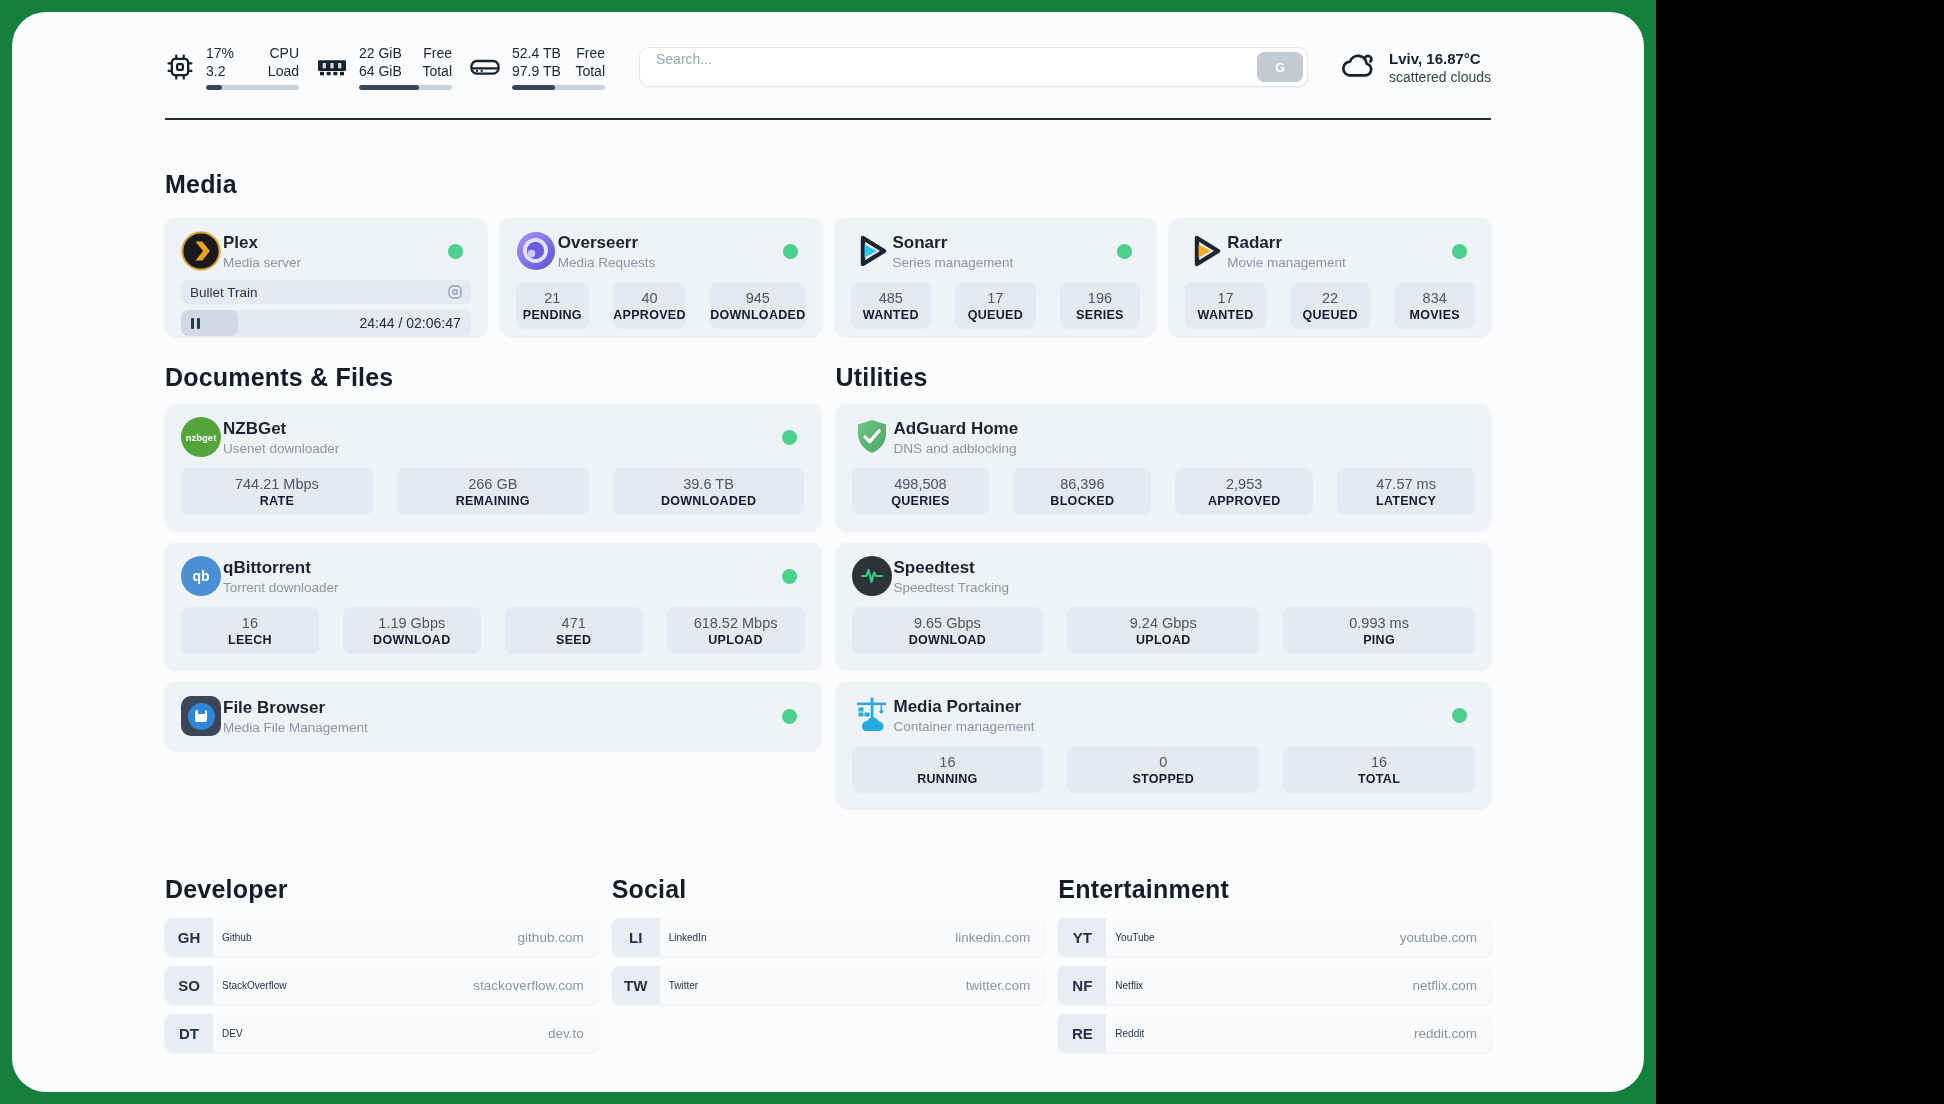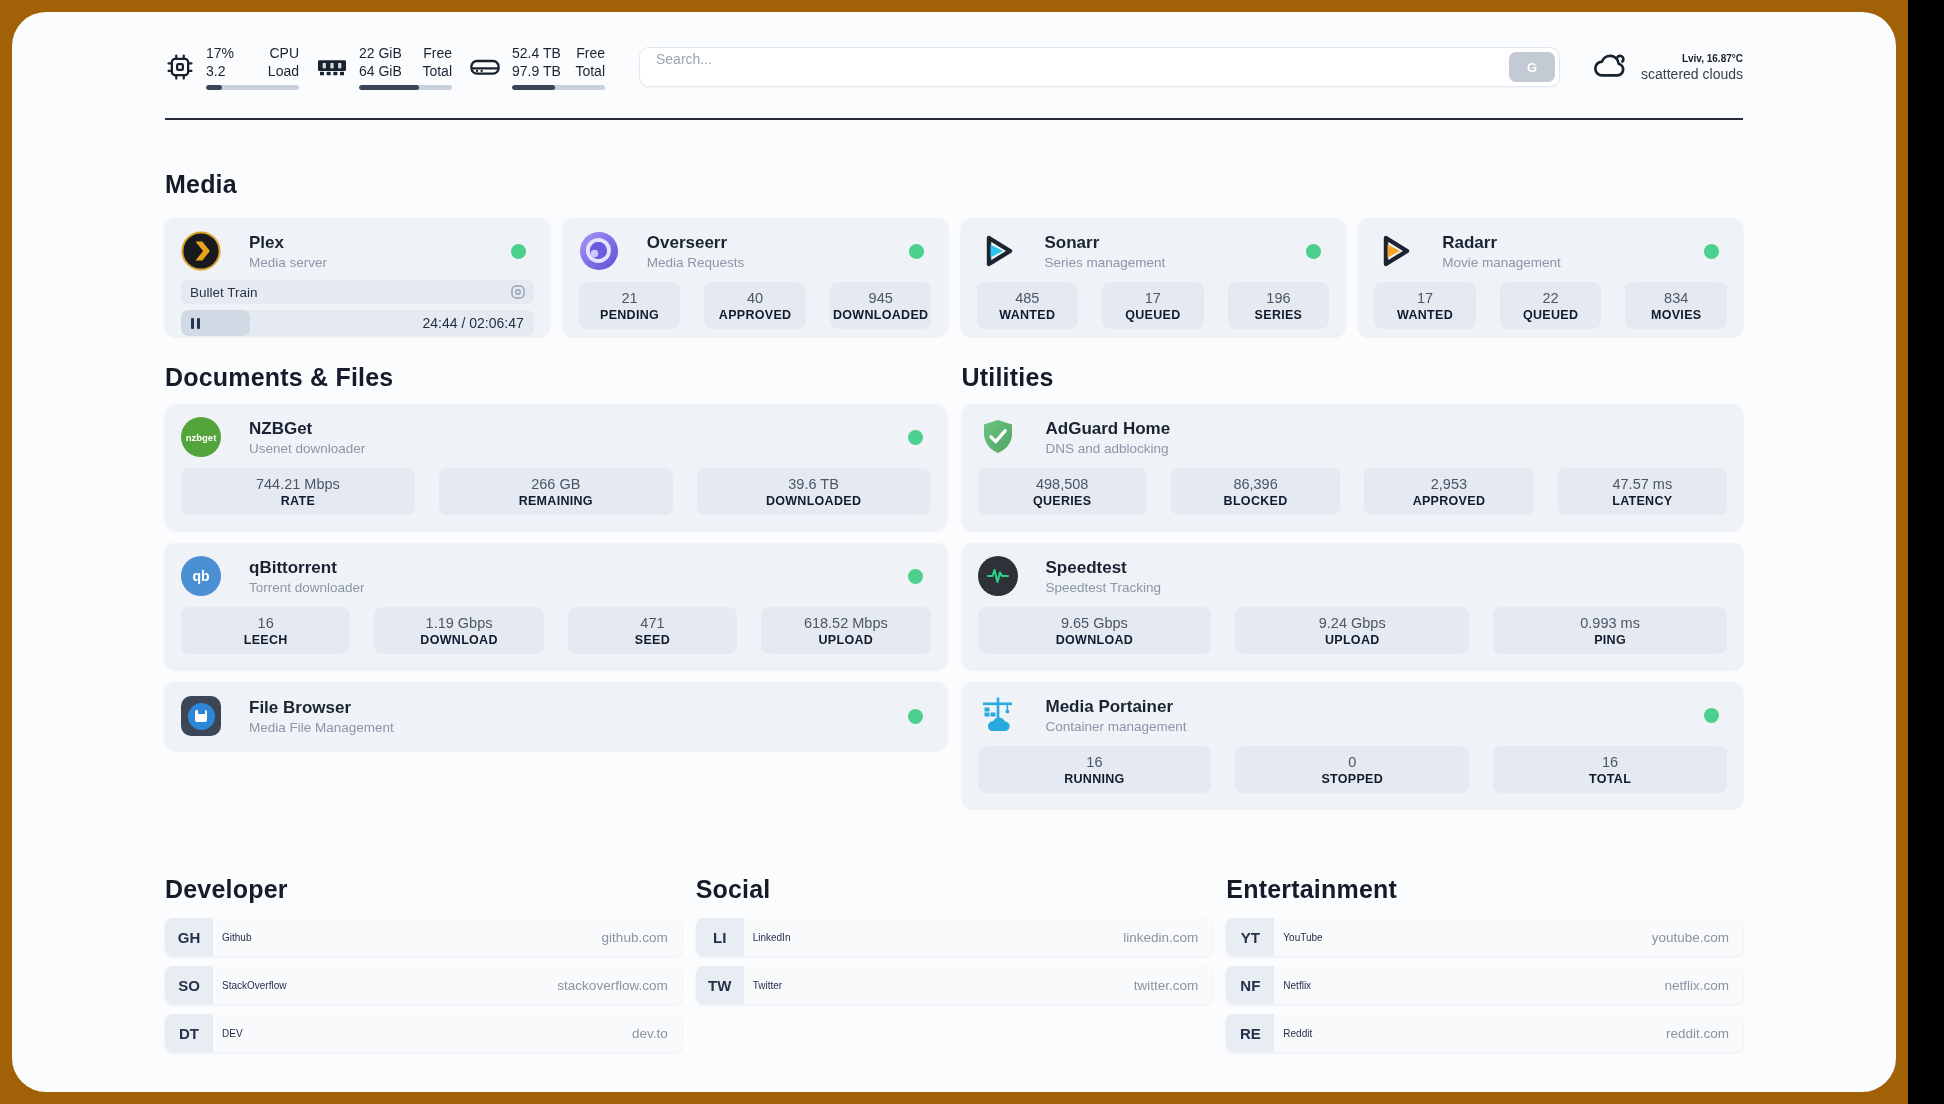--- a/index.html
+++ b/index.html
@@ -1,17 +1,17 @@
 <!DOCTYPE html>
 <html><head>
 <meta charset="utf-8">
 <style>
   * { box-sizing: border-box; margin: 0; padding: 0; }
   html,body { width:1944px; height:1104px; background:#000; font-family:"Liberation Sans","DejaVu Sans",sans-serif; }
-  .frame { position:relative; width:1908px; height:1104px; background:#a16207; }
+  .frame { position:relative; width:1656px; height:1104px; background:#15803d; }
   .page { position:absolute; left:12px; top:12px; right:12px; bottom:12px; background:#fbfcfe;
           border-radius:34px; overflow:hidden; padding:26px 153px 0; }
 
   
   .topbar { display:flex; align-items:center; height:58px; }
   .widgets { display:flex; align-items:flex-start; gap:17px; }
   .widget { display:flex; align-items:center; gap:11px; }
   .w-icon { display:flex; align-items:center; }
   .w-body { width:93px; }
   .w-rows { display:flex; justify-content:space-between; font-size:14px; font-weight:500; color:#1b2433; line-height:1.3; }
@@ -22,37 +22,37 @@
 
   .searchwrap { flex:1; margin:0 32px 0 34px; position:relative; }
   .searchwrap input { width:100%; height:40px; border:1px solid #e3e8ef; border-radius:10px; background:#fff;
         padding:0 60px 16px 16px; font-size:14px; color:#1b2433; outline:none; box-shadow:0 1px 2px rgba(16,24,40,.05);
         font-family:"Liberation Sans","DejaVu Sans",sans-serif; }
   .searchwrap input::placeholder { color:#9aa5b4; }
   .g-btn { position:absolute; right:5px; top:5px; width:46px; height:30px; background:#c3cad4; border-radius:7px;
         color:#fff; font-size:13px; font-weight:700; display:flex; align-items:center; justify-content:center; cursor:pointer; }
 
   .weather { display:flex; align-items:center; gap:11px; }
-  .wx-t { font-size:10px; font-weight:600; color:#16202e; line-height:1.35;text-align:right; }
+  .wx-t { font-size:15px; font-weight:600; color:#16202e; line-height:1.35; }
   .wx-s { font-size:14px; color:#37424f; }
 
   .divider { margin-top:22px; border-top:2px solid #272e3a; }
 
   
   h2.sec { font-size:25px; font-weight:600; color:#141c2a; letter-spacing:.2px; }
   .media-sec { margin-top:50px; }
   .media-sec h2 { margin-bottom:19px; }
   .media-grid { display:grid; grid-template-columns:repeat(4,1fr); gap:13px; }
 
   .card { background:#eff2f7; border-radius:11px; padding:13px 16px; box-shadow:0 1px 3px rgba(20,30,50,.09); cursor:pointer; }
   .card.h-md { height:118px; }
   .card.h-lg { height:126px; }
   .card.h-sm { height:68px; display:flex; align-items:center; }
   .card.h-sm .card-head { width:100%; }
-  .card-head { display:flex; align-items:center; gap:28px; }
+  .card-head { display:flex; align-items:center; gap:2px; }
   .app-name { font-size:17px; font-weight:700; color:#1a2332; line-height:1.25; }
   .app-sub { font-size:13.5px; color:#8b96a7; margin-top:1px; }
   .dot { width:15px; height:15px; border-radius:50%; background:#4cd08d; margin-left:auto; margin-right:8px; flex:none; }
 
   .stats { display:flex; gap:24px; margin-top:11px; }
   .stat { flex:1; background:#e5eaf2; border-radius:8px; height:47px; display:flex; flex-direction:column;
           align-items:center; justify-content:center; }
   .stat-v { font-size:14.5px; color:#4b5565; line-height:1.25; }
   .stat-l { font-size:12.5px; font-weight:700; color:#111b2e; letter-spacing:.3px; margin-top:1px; }
 

